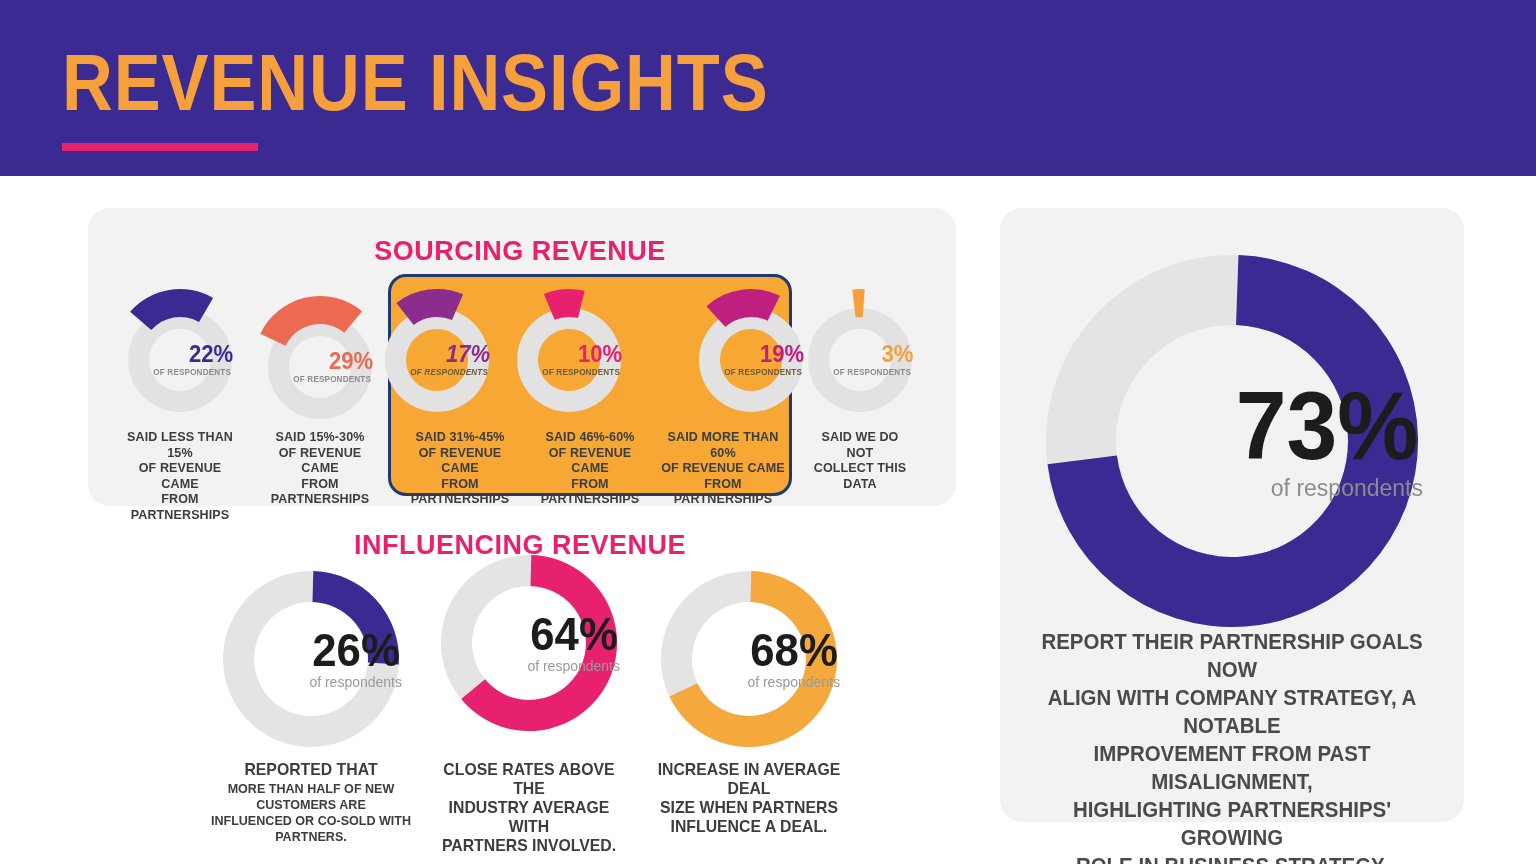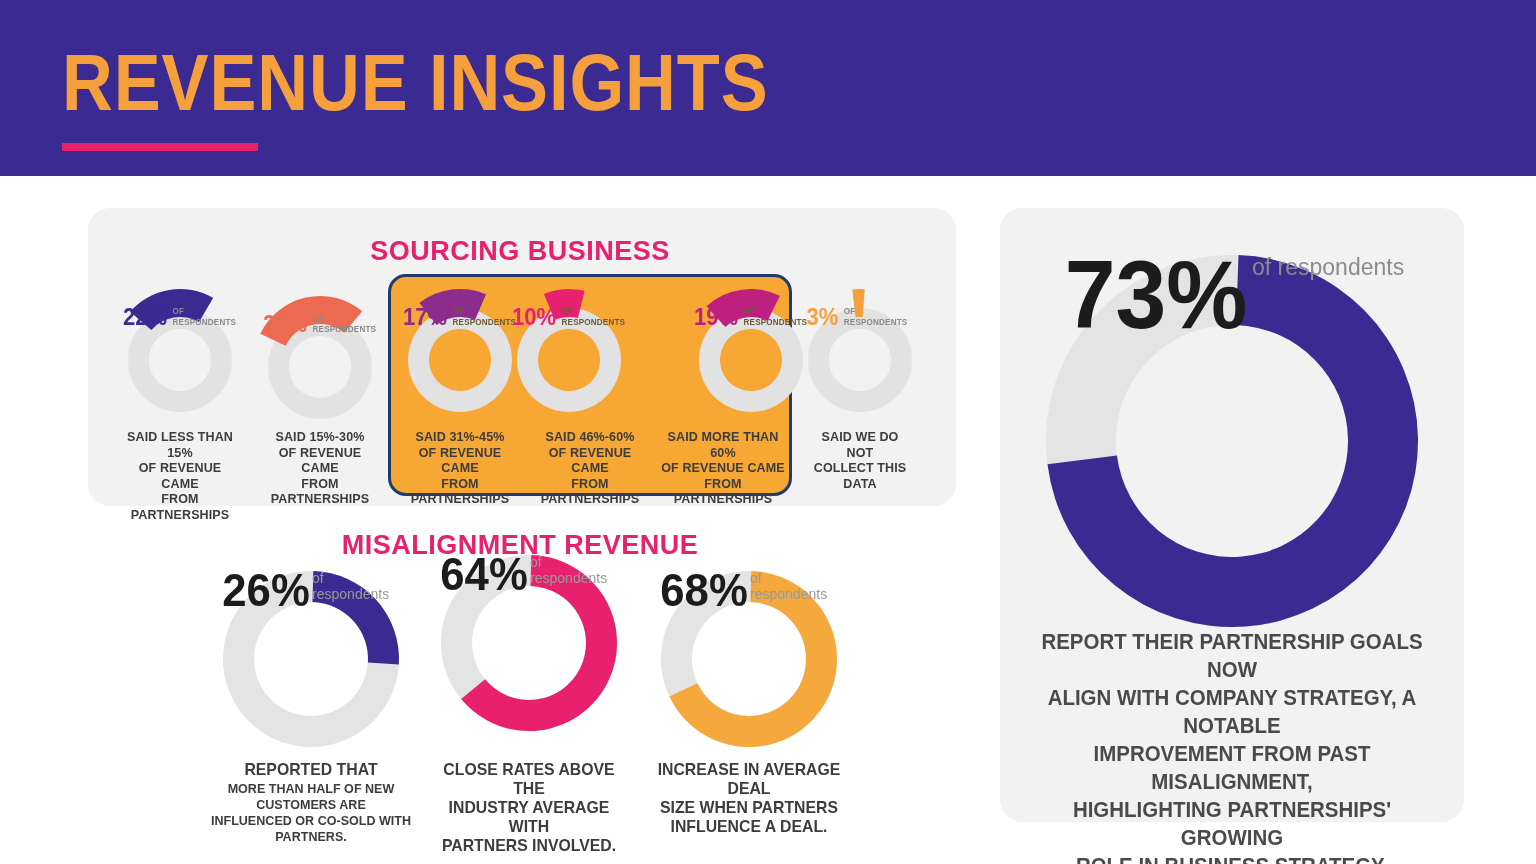--- a/index.html
+++ b/index.html
@@ -62,22 +62,22 @@
     background: #F6A734;
     border: 3px solid #1E3A6E;
     border-radius: 18px;
   }
 
   
   .donut { position: absolute; }
   .donut svg { display: block; overflow: visible; }
   .donut-center {
     position: absolute; left: 0; top: 0; width: 100%; height: 100%;
-    display: flex; flex-direction: row;
-    align-items: flex-start; justify-content: center;
+    display: flex; flex-direction: column;
+    align-items: flex-end; justify-content: center;
     pointer-events: none;
   }
 
   
   .src-pct {
     font-family: "Liberation Sans Narrow", "Liberation Sans", sans-serif;
     font-size: 24px; font-weight: 700; line-height: 24px;
     transform: scaleX(0.92);
   }
   .src-sub {
@@ -151,22 +151,22 @@
 
   <div class="header-bar"></div>
   <div class="header-title">REVENUE INSIGHTS</div>
   <div class="header-underline"></div>
 
   <div class="panel panel-left"></div>
   <div class="panel panel-right"></div>
 
   <div class="highlight-box"></div>
 
-  <div class="section-title title-sourcing">SOURCING BUSINESS</div>
-  <div class="section-title title-influencing">MISALIGNMENT REVENUE</div>
+  <div class="section-title title-sourcing">SOURCING REVENUE</div>
+  <div class="section-title title-influencing">INFLUENCING REVENUE</div>
 
   <div id="sourcing-row">
       <div class="donut" style="left: 125px; top: 305px; width: 110px; height: 110px;">
         <svg width="110" height="110" viewBox="0 0 110 110">
           <path d="M 55 3 A 52 52 0 1 1 54.9909242879357 3.000000792005288 L 54.99458947934628 24.000000472156998 A 31 31 0 1 0 55 24 Z" fill="#E2E2E2"></path>
           <path d="M 5.110654327410323 6.790589122728633 A 66 66 0 0 1 88.0957222402897 -7.102304414039139 L 74.05511280501528 17.122915640401708 A 38 38 0 0 0 26.275831279418064 25.121854343389213 Z" fill="#3B2A91"></path>
         </svg>
         <div class="donut-center">
           <div class="src-pct" style="color: rgb(59, 42, 145);">22%</div>
           <div class="src-sub" style="color: rgb(138, 138, 138);">OF RESPONDENTS</div>
@@ -185,21 +185,21 @@
         <div class="donut-center">
           <div class="src-pct" style="color: rgb(236, 106, 82);">29%</div>
           <div class="src-sub" style="color: rgb(138, 138, 138);">OF RESPONDENTS</div>
         </div>
       </div>
       <div class="src-caption" style="left: 260px; top: 429px; width: 120px;">
         <div>SAID 15%-30%</div>
         <div>OF REVENUE CAME</div>
         <div>FROM PARTNERSHIPS</div>
       </div>
-      <div class="donut" style="left: 405px; top: 305px; width: 110px; height: 110px;">
+      <div class="donut" style="left: 382px; top: 305px; width: 110px; height: 110px; font-style: italic;">
         <svg width="110" height="110" viewBox="0 0 110 110">
           <path d="M 55 3 A 52 52 0 1 1 54.9909242879357 3.000000792005288 L 54.99458947934628 24.000000472156998 A 31 31 0 1 0 55 24 Z" fill="#E2E2E2"></path>
           <path d="M 14.417194529256555 -2.048399592339017 A 66 66 0 0 1 81.05944460747313 -10.637491263656678 L 70.00392265278757 15.087505030015855 A 38 38 0 0 0 31.63414230472347 20.032739628653296 Z" fill="#8C2C8C"></path>
         </svg>
         <div class="donut-center">
           <div class="src-pct" style="color: rgb(140, 44, 140);">17%</div>
           <div class="src-sub" style="color: rgb(107, 90, 56);">OF RESPONDENTS</div>
         </div>
       </div>
       <div class="src-caption" style="left: 400px; top: 429px; width: 120px;">

